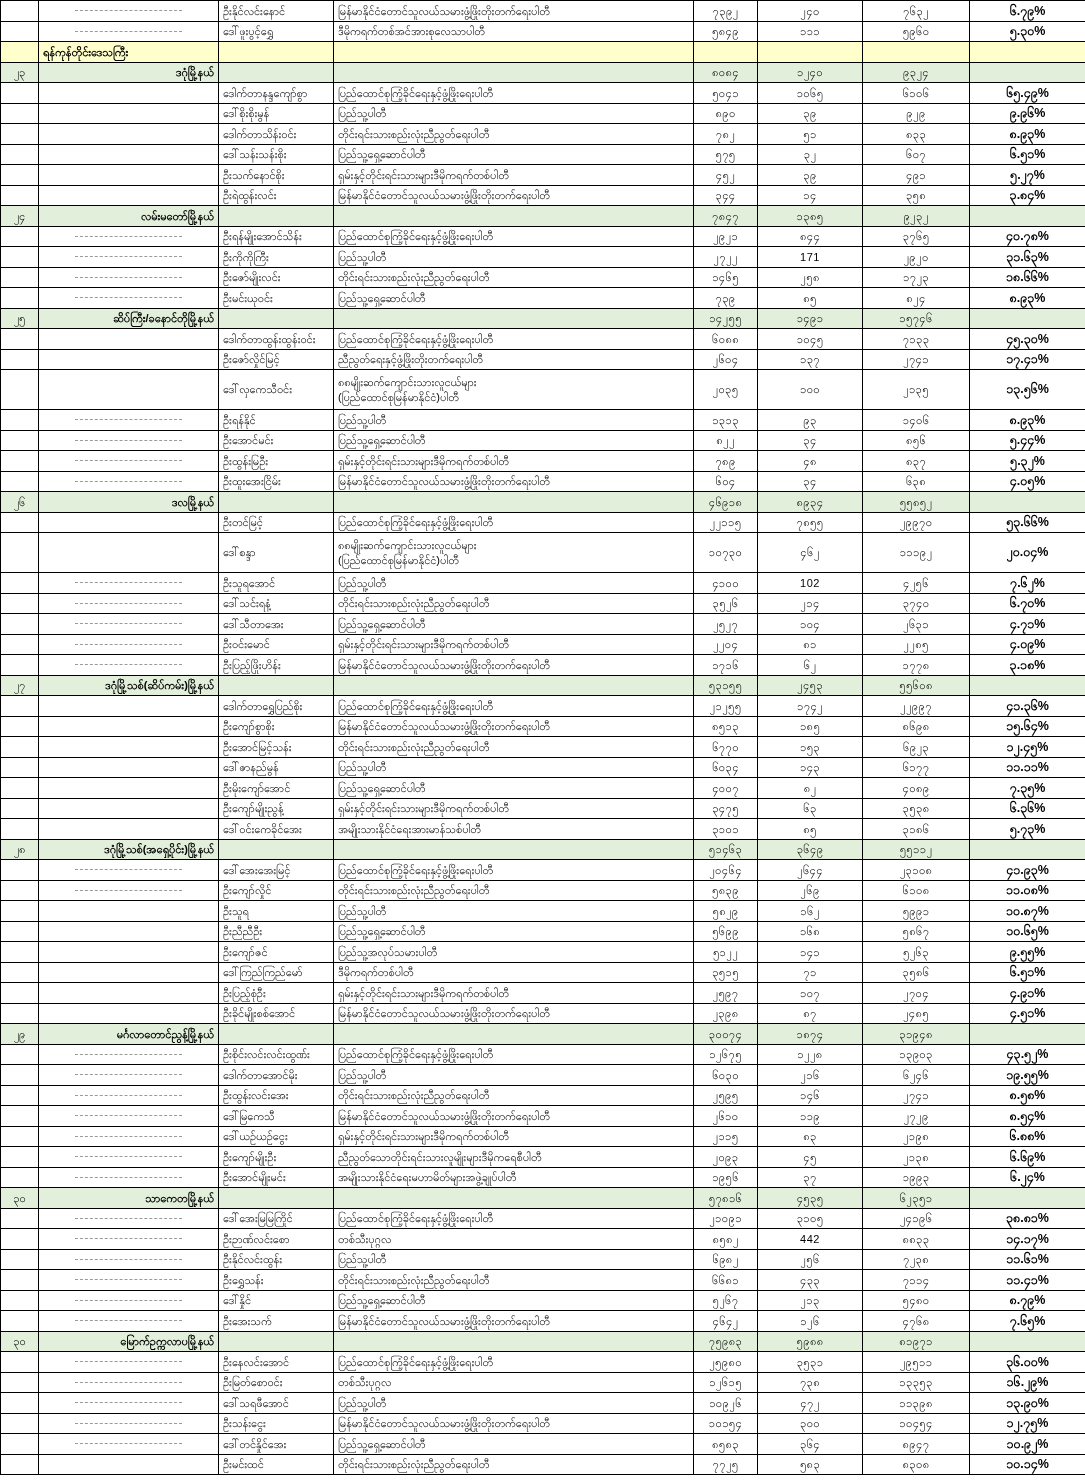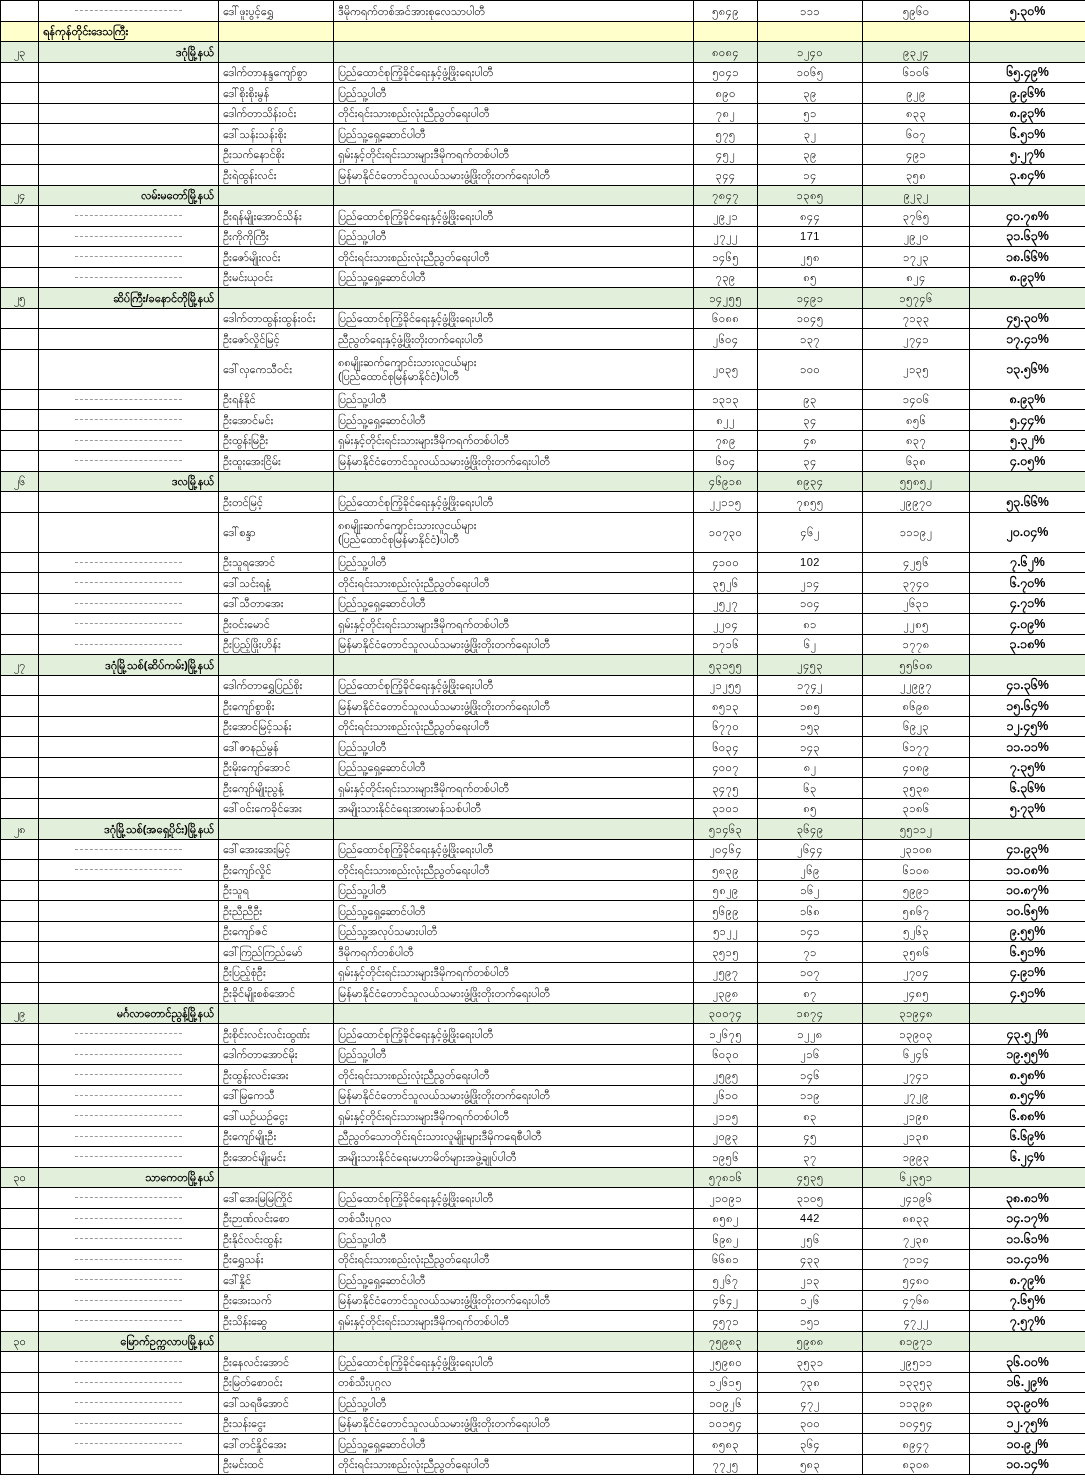--- a/index.html
+++ b/index.html
@@ -34,20 +34,32 @@
       <col style="width:105px">
     <col style="width:107px">
       <col style="width:116px">
   </colgroup>
   <tbody id="tb">
       <tr>
         <td class="no"></td>
         <td>
           <div class="dashmark"></div>
         </td>
+        <td>ဦးနိုင်လင်းနောင်</td>
+        <td class="party">မြန်မာနိုင်ငံတောင်သူလယ်သမားဖွံ့ဖြိုးတိုးတက်ရေးပါတီ</td>
+        <td class="num">၇၃၉၂</td>
+        <td class="num">၂၄၀</td>
+        <td class="num">၇၆၃၂</td>
+        <td class="pct">၆.၇၉%</td>
+      </tr>
+      <tr>
+        <td class="no"></td>
+        <td>
+          <div class="dashmark"></div>
+        </td>
         <td>ဒေါ်ဖူးပွင့်ရွှေ</td>
         <td class="party">ဒီမိုကရက်တစ်အင်အားစုလေသာပါတီ</td>
         <td class="num">၅၈၄၉</td>
         <td class="num">၁၁၁</td>
         <td class="num">၅၉၆၀</td>
         <td class="pct">၅.၃၀%</td>
       </tr>
       <tr class="region">
         <td class="no"></td>
         <td class="name">ရန်ကုန်တိုင်းဒေသကြီး</td>
@@ -709,32 +721,20 @@
         <td>
           <div class="dashmark"></div>
         </td>
         <td>ဦးအေးသက်</td>
         <td class="party">မြန်မာနိုင်ငံတောင်သူလယ်သမားဖွံ့ဖြိုးတိုးတက်ရေးပါတီ</td>
         <td class="num">၄၆၄၂</td>
         <td class="num">၁၂၆</td>
         <td class="num">၄၇၆၈</td>
         <td class="pct">၇.၆၅%</td>
       </tr>
-      <tr>
-        <td class="no"></td>
-        <td>
-          <div class="dashmark"></div>
-        </td>
-        <td>ဦးသိန်းဆွေ</td>
-        <td class="party">ရှမ်းနှင့်တိုင်းရင်းသားများဒီမိုကရက်တစ်ပါတီ</td>
-        <td class="num">၄၅၇၁</td>
-        <td class="num">၁၅၁</td>
-        <td class="num">၄၇၂၂</td>
-        <td class="pct">၇.၅၇%</td>
-      </tr>
       <tr class="twp">
         <td class="no">၃၀</td>
         <td class="name">မြောက်ဥက္ကလာပမြို့နယ်</td>
         <td></td>
         <td class="party"></td>
         <td class="num">၇၅၉၈၃</td>
         <td class="num">၅၉၈၈</td>
         <td class="num">၈၁၉၇၁</td>
         <td class="pct"></td>
       </tr>

